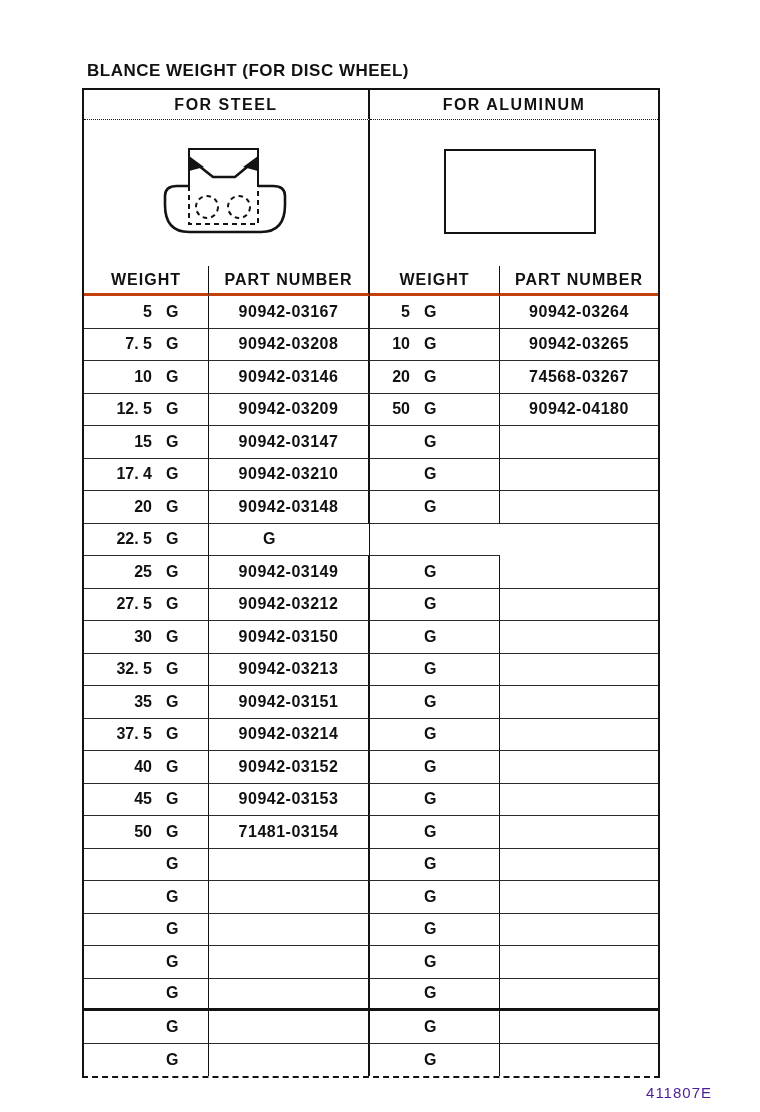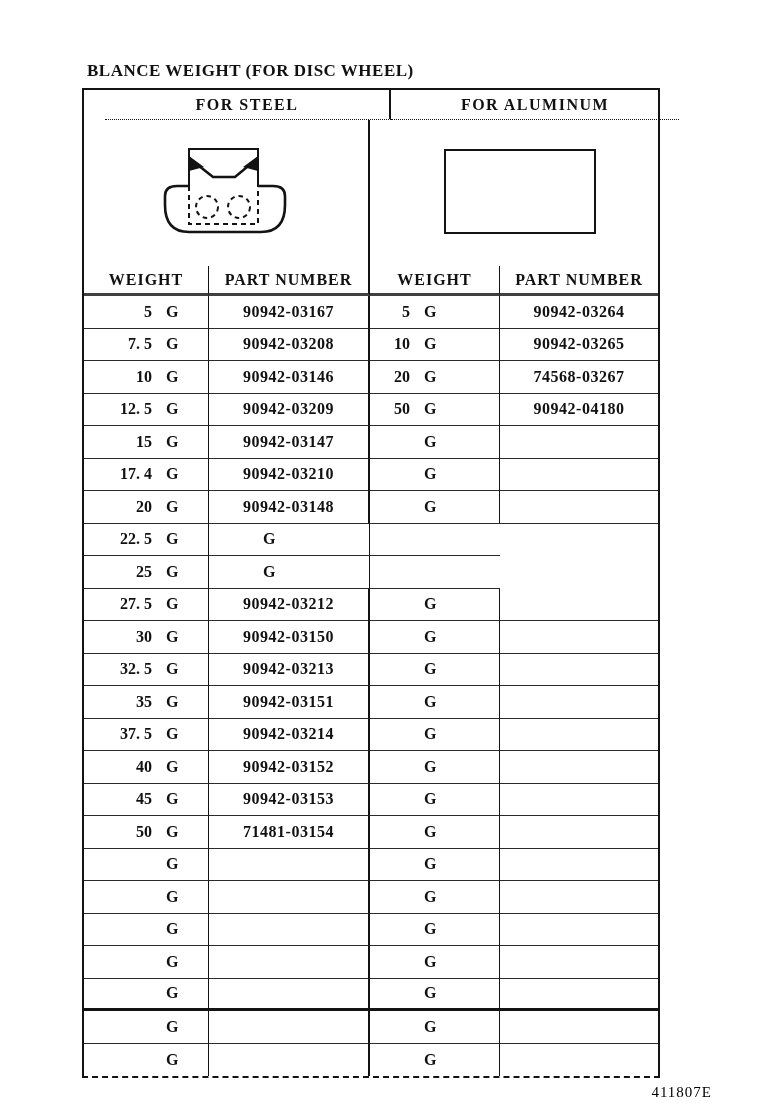--- a/index.html
+++ b/index.html
@@ -1,43 +1,43 @@
 <!DOCTYPE html>
 <html><head>
 <meta charset="utf-8">
 <style>
   html,body { margin:0; padding:0; background:#f4f4f4; }
   .page {
     position:relative; width:760px; height:1112px; background:#ffffff;
-    font-family:Liberation Serif, serif; color:#111;
+    font-family:Liberation Sans, sans-serif; color:#111;
     overflow:hidden;
   }
   .title {
     position:absolute; left:87px; top:61px;
     font-size:17px; font-weight:700; letter-spacing:0.5px; white-space:pre;
   }
   .ptable {
     position:absolute; left:82px; top:88px; width:578px;
     border:2px solid #131313; border-bottom-style:dashed; box-sizing:border-box;
     background:#fff;
   }
-  .sec-row { display:grid; grid-template-columns:286px 288px; height:30px;padding-left:21px; }
+  .sec-row { display:grid; grid-template-columns:286px 288px; height:30px; }
   .sec-cell {
     border-right:2px solid #131313; border-bottom:1px dotted #131313;
     display:flex; align-items:center; justify-content:center;
     font-size:16px; font-weight:700; letter-spacing:1.5px;
   }
   .sec-cell.last { border-right:none; }
   .diag-row { display:grid; grid-template-columns:286px 288px; height:146px; }
   .diag-cell { border-right:2px solid #131313; position:relative; }
   .diag-cell.last { border-right:none; }
   .diag-cell svg { position:absolute; left:0; top:0; }
   .colhead-row { display:grid; grid-template-columns:125px 161px 130px 158px; height:30px; }
   .colhead-cell {
-    border-right:1px solid #131313; border-bottom:3px solid #404040;
+    border-right:1px solid #131313; border-bottom:3px solid #c2410c;
     display:flex; align-items:center; justify-content:center;
     font-size:16px; font-weight:700; letter-spacing:1px;
   }
   .colhead-cell.secdiv { border-right-width:2px; }
   .colhead-cell.last { border-right:none; }
   .row { display:grid; grid-template-columns:125px 161px 130px 158px; height:32.5px; }
   .cell {
     border-right:1px solid #131313; border-bottom:1px solid #2a2a2a;
     display:flex; align-items:center;
     font-size:16px; font-weight:700; overflow:hidden;
@@ -45,21 +45,21 @@
   .cell.secdiv { border-right-width:2px; }
   .cell.last { border-right:none; }
   .row:nth-child(22) .cell { border-bottom-width:3px; border-bottom-color:#131313; }
   .row:last-child .cell { border-bottom:none; }
   .pcell { justify-content:center; letter-spacing:0.5px; }
   .wval { display:inline-block; width:68px; text-align:right; white-space:pre; }
   .alum .wval { width:40px; }
   .wunit { margin-left:14px; }
   .figcode {
     position:absolute; right:48px; top:1084px;
-    font-size:15px; font-weight:400; color:#000000; letter-spacing:1px;
+    font-size:15px; font-weight:400; color:#4c1d95; letter-spacing:1px;
   }
   .stroke { fill:none; stroke:#131313; stroke-width:2; }
   .stroke-thick { fill:none; stroke:#131313; stroke-width:2.6; }
   .dashed { fill:none; stroke:#131313; stroke-width:2; stroke-dasharray:5 4; }
   .dashed-circ { fill:none; stroke:#131313; stroke-width:2; stroke-dasharray:4.5 4; }
 </style>
 </head>
 <body>
 
 <div class="page">
@@ -207,20 +207,21 @@
       <span class="wunit">G</span>
     </div>
     <div class="cell pcell last"></div>
   </div>
 
   <div class="row">
     <div class="cell wcell steel">
       <span class="wval">25</span>
       <span class="wunit">G</span>
     </div>
+    <div class="cell pcell secdiv">90942-03149</div>
     <div class="cell wcell alum">
       <span class="wval"></span>
       <span class="wunit">G</span>
     </div>
     <div class="cell pcell last"></div>
   </div>
 
   <div class="row">
     <div class="cell wcell steel">
       <span class="wval">27. 5</span>

